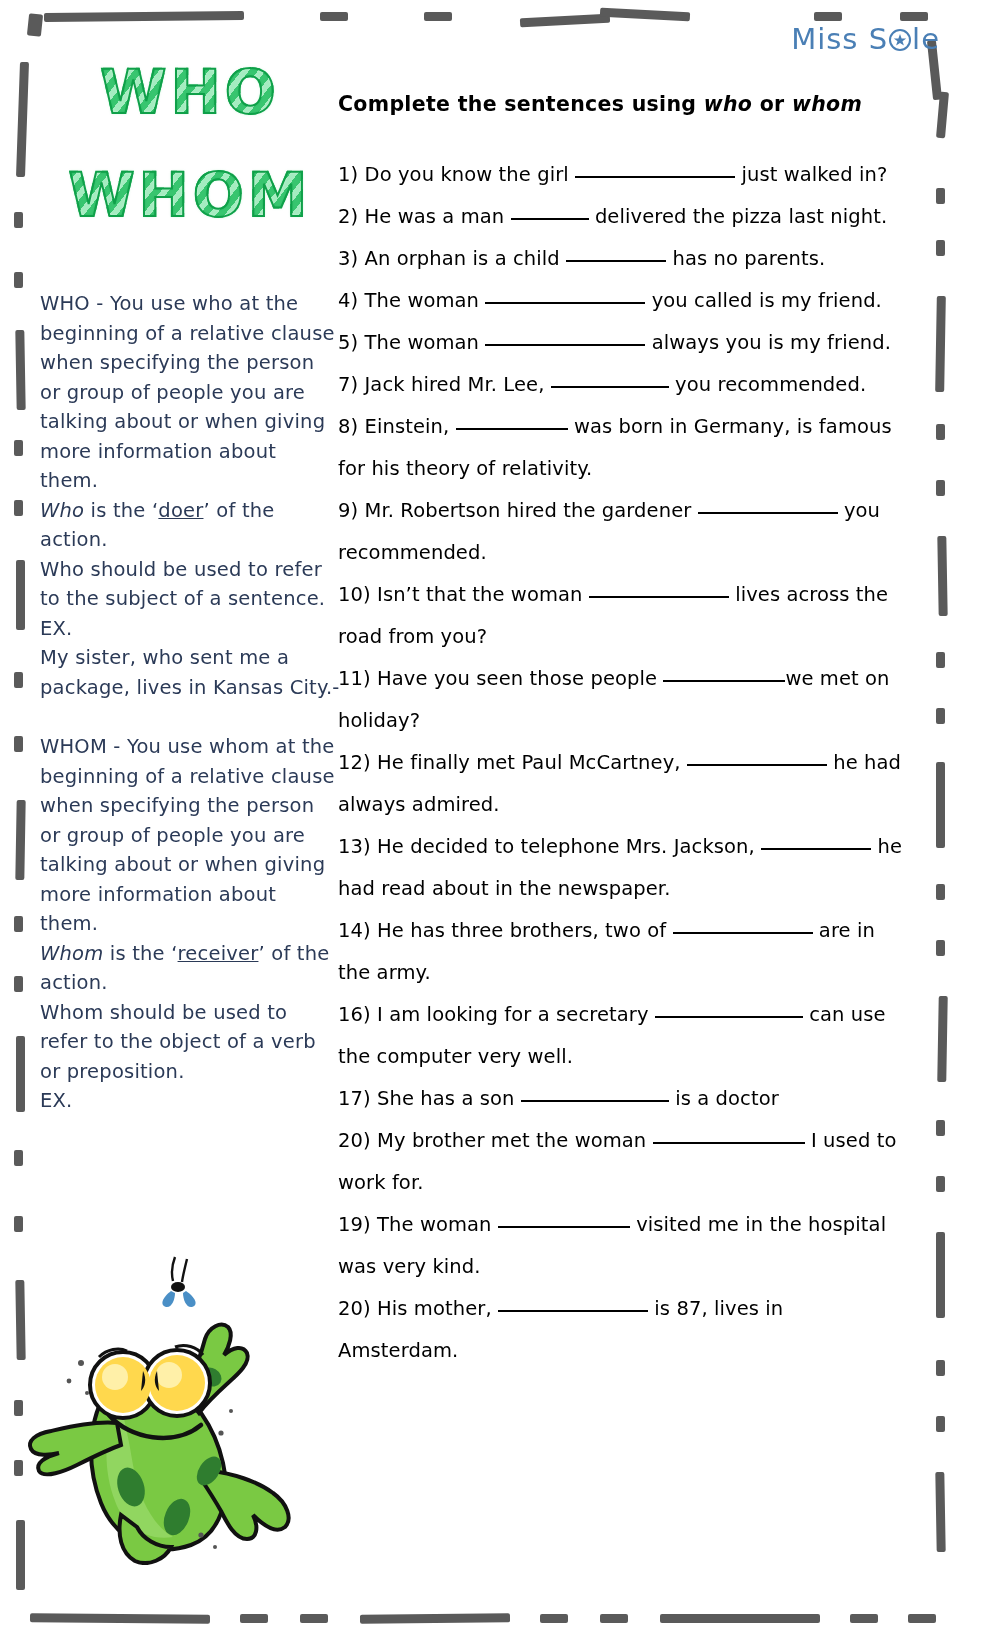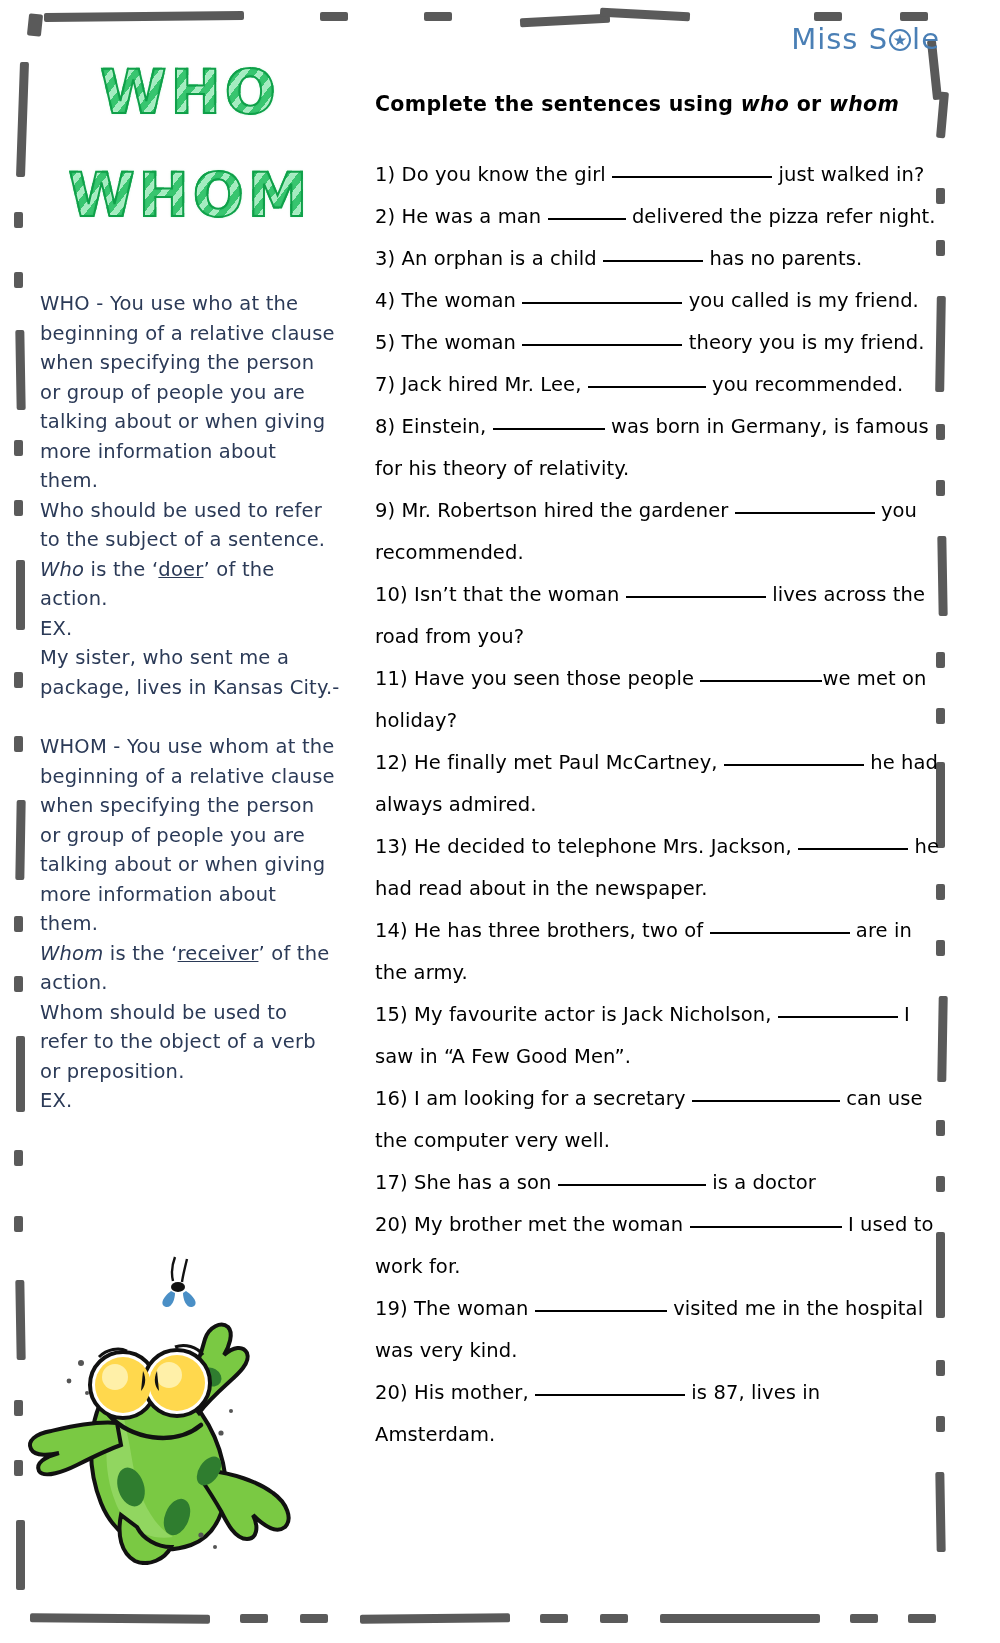--- a/index.html
+++ b/index.html
@@ -98,21 +98,21 @@
     position: absolute;
     left: 25px;
     top: 1235px;
     width: 300px;
     height: 330px;
   }
 
   
   .right-col {
     position: absolute;
-    left: 375px;
+    left: 338px;
     top: 92px;
     width: 570px;
     font-family: "DejaVu Sans", sans-serif;
     color: #000000;
   }
 
   .ex-heading {
     font-size: 20.5px;
     font-weight: bold;
     letter-spacing: 0.3px;
@@ -213,22 +213,22 @@
     <div class="title-word w1">
       <span class="title-stripe">WHO</span>
     </div>
     <div class="title-word w2">
       <span class="title-stripe">WHOM</span>
     </div>
 
     <div class="explain">
 
       <p>WHO - You use who at the beginning of a relative clause when specifying the person or group of people you are talking about or when giving more information about them.</p>
+      <p><i>Who</i><span> is the </span>‘<u>doer</u>’<span> of the action.</span></p>
       <p>Who should be used to refer to the subject of a sentence.</p>
-      <p><i>Who</i><span> is the </span>‘<u>doer</u>’<span> of the action.</span></p>
       <p>EX.</p>
       <p>My sister, who sent me a package, lives in Kansas City.-</p>
 
       <div class="gap"></div>
 
       <p>WHOM - You use whom at the beginning of a relative clause when specifying the person or group of people you are talking about or when giving more information about them.</p>
       <p><i>Whom</i><span> is the </span>‘<u>receiver</u>’<span> of the action.</span></p>
       <p>Whom should be used to refer to the object of a verb or preposition.</p>
       <p>EX.</p>
 
@@ -284,33 +284,32 @@
       <circle cx="190" cy="312" r="2" fill="#555"></circle>
     </svg>
   </div>
 
   <div class="right-col">
 
     <div class="ex-heading"><span>Complete the sentences using </span><i>who</i><span> or </span><i>whom</i></div>
 
     <div id="question-list">
         <div class="q"><span>1) </span><span>Do you know the girl </span><span class="blank" style="width: 160px;"></span><span> just walked in?</span></div>
-        <div class="q"><span>2) </span><span>He was a man </span><span class="blank" style="width: 78px;"></span><span> delivered the pizza refer night.</span></div>
+        <div class="q"><span>2) </span><span>He was a man </span><span class="blank" style="width: 78px;"></span><span> delivered the pizza last night.</span></div>
         <div class="q"><span>3) </span><span>An orphan is a child </span><span class="blank" style="width: 100px;"></span><span> has no parents.</span></div>
         <div class="q"><span>4) </span><span>The woman </span><span class="blank" style="width: 160px;"></span><span> you called is my friend.</span></div>
-        <div class="q"><span>5) </span><span>The woman </span><span class="blank" style="width: 160px;"></span><span> theory you is my friend.</span></div>
+        <div class="q"><span>5) </span><span>The woman </span><span class="blank" style="width: 160px;"></span><span> always you is my friend.</span></div>
         <div class="q"><span>7) </span><span>Jack hired Mr. Lee, </span><span class="blank" style="width: 118px;"></span><span> you recommended.</span></div>
         <div class="q"><span>8) </span><span>Einstein, </span><span class="blank" style="width: 112px;"></span><span> was born in Germany, is famous for his theory of relativity.</span></div>
         <div class="q"><span>9) </span><span>Mr. Robertson hired the gardener </span><span class="blank" style="width: 140px;"></span><span> you recommended.</span></div>
         <div class="q"><span>10) </span><span>Isn’t that the woman </span><span class="blank" style="width: 140px;"></span><span> lives across the road from you?</span></div>
         <div class="q"><span>11) </span><span>Have you seen those people </span><span class="blank" style="width: 122px;"></span><span>we met on holiday?</span></div>
         <div class="q"><span>12) </span><span>He finally met Paul McCartney, </span><span class="blank" style="width: 140px;"></span><span> he had always admired.</span></div>
         <div class="q"><span>13) </span><span>He decided to telephone Mrs. Jackson, </span><span class="blank" style="width: 110px;"></span><span> he had read about in the newspaper.</span></div>
         <div class="q"><span>14) </span><span>He has three brothers, two of </span><span class="blank" style="width: 140px;"></span><span> are in the army.</span></div>
-        <div class="q"><span>15) </span><span>My favourite actor is Jack Nicholson, </span><span class="blank" style="width: 120px;"></span><span> I saw in “A Few Good Men”.</span></div>
         <div class="q"><span>16) </span><span>I am looking for a secretary </span><span class="blank" style="width: 148px;"></span><span> can use the computer very well.</span></div>
         <div class="q"><span>17) </span><span>She has a son </span><span class="blank" style="width: 148px;"></span><span> is a doctor</span></div>
         <div class="q"><span>20) </span><span>My brother met the woman </span><span class="blank" style="width: 152px;"></span><span> I used to work for.</span></div>
         <div class="q"><span>19) </span><span>The woman </span><span class="blank" style="width: 132px;"></span><span> visited me in the hospital was very kind.</span></div>
         <div class="q"><span>20) </span><span>His mother, </span><span class="blank" style="width: 150px;"></span><span> is 87, lives in Amsterdam.</span></div>
       </div>
 
   </div>
 </div>
 

